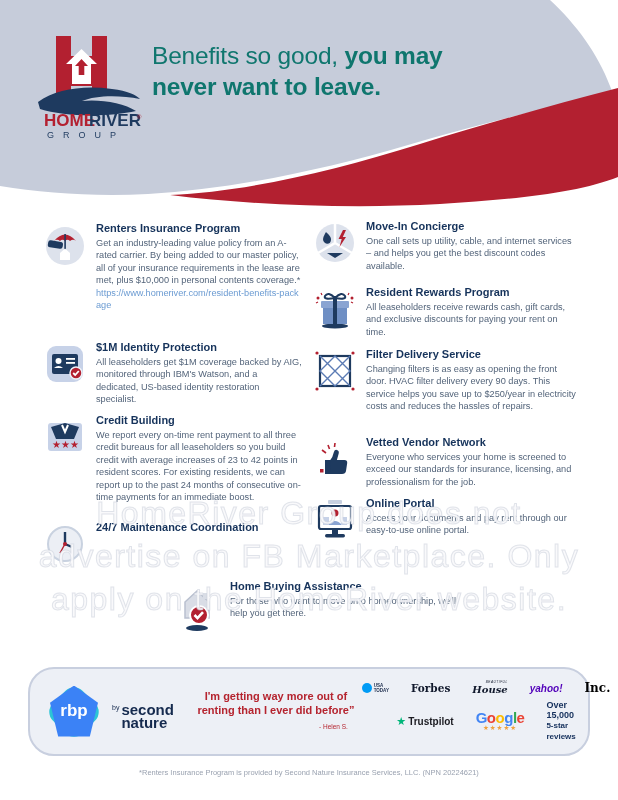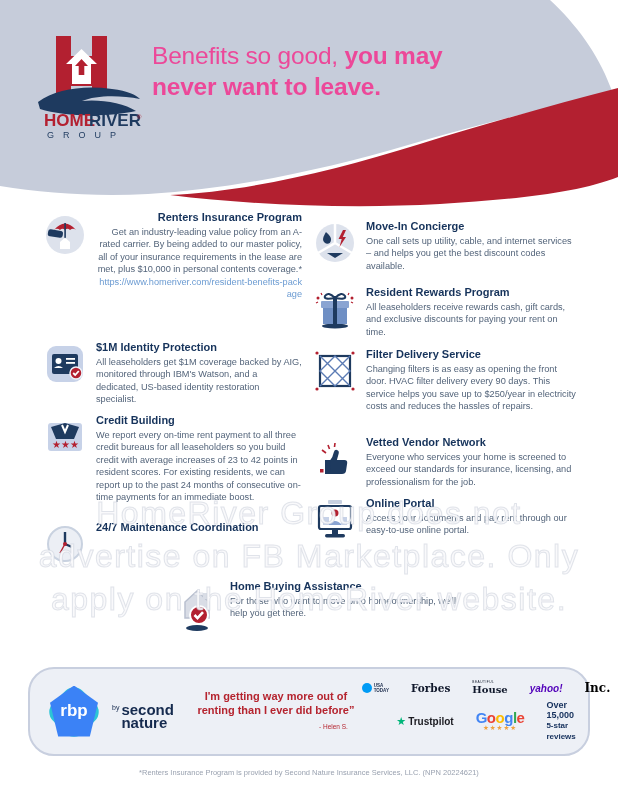--- a/index.html
+++ b/index.html
@@ -1,21 +1,21 @@
 <!DOCTYPE html>
 <html><head>
 <meta charset="utf-8">
 <style>
   html,body{margin:0;padding:0;}
   .page{position:relative;width:618px;height:800px;background:#ffffff;overflow:hidden;
         font-family:"Liberation Sans",sans-serif;}
   .hdr-svg{position:absolute;left:0;top:0;}
   .logo-svg{position:absolute;left:34px;top:32px;}
   .hdr-title{position:absolute;left:152px;top:40px;font-size:24.5px;line-height:31px;
-             color:#ec4899;letter-spacing:-0.2px;}
+             color:#0f766e;letter-spacing:-0.2px;}
   .hdr-title b{font-weight:bold;}
   
   .benefit{position:absolute;display:flex;gap:8px;align-items:flex-start;z-index:1;}
   .bicon{flex:0 0 46px;width:46px;height:46px;}
   .btext{flex:1;}
   .btitle{font-size:11px;font-weight:bold;color:#16335b;margin-bottom:3px;}
   .bbody{font-size:9.2px;line-height:12.4px;color:#53647a;}
   .blink{display:block;font-size:9.2px;line-height:12.4px;color:#6b9bd2;
          word-break:break-all;text-decoration:none;cursor:pointer;}
   .w198{width:206px;} .w208{width:212px;} .w230{width:236px;}
@@ -41,21 +41,21 @@
   .quote{width:172px;text-align:center;color:#b5242f;font-weight:bold;font-size:11px;
          line-height:14.5px;margin-left:6px;}
   .quote-attr{font-size:6.5px;font-weight:normal;text-align:right;margin-top:2px;
               padding-right:14px;}
   .press{display:flex;flex-direction:column;gap:5px;margin-left:auto;width:172px;}
   .press-row{display:flex;align-items:center;gap:22px;justify-content:center;}
   .usat{display:flex;align-items:center;gap:2px;}
   .usat-dot{width:10px;height:10px;border-radius:50%;background:#009bf5;}
   .usat-txt{font-size:4.5px;font-weight:bold;color:#1a2a4a;line-height:5px;}
   .forbes{font-family:"DejaVu Serif",serif;font-weight:bold;font-size:10.5px;color:#10182b;}
-  .house{display:flex;flex-direction:column;align-items:flex-start;line-height:1;}
+  .house{display:flex;flex-direction:column;align-items:flex-end;line-height:1;font-style:italic;}
   .house-top{font-size:3.2px;letter-spacing:0.5px;color:#10182b;}
   .house-main{font-family:"DejaVu Serif",serif;font-weight:bold;font-size:10px;color:#10182b;}
   .yahoo{font-size:10px;font-weight:bold;font-style:italic;color:#5200ba;}
   .inc{font-family:"DejaVu Serif",serif;font-weight:bold;font-size:12px;color:#000;}
   .tp{display:flex;align-items:center;gap:2px;}
   .tp-star{color:#00b67a;font-size:11px;}
   .tp-txt{font-size:10px;font-weight:bold;color:#1b1b21;}
   .google{display:flex;flex-direction:column;align-items:center;line-height:1;}
   .google-word{font-size:15px;font-weight:bold;letter-spacing:-0.5px;}
   .google-stars{font-size:6.5px;color:#f0a13e;letter-spacing:1px;}
@@ -85,21 +85,21 @@
     <text x="55" y="94" font-size="17" font-weight="bold" fill="#1e3a5f">RIVER</text>
     <text x="103" y="87" font-size="6" fill="#b32030">®</text>
     <text x="13" y="106" font-size="9" letter-spacing="9" fill="#1e3a5f">GROUP</text>
   </svg>
 
   <div class="hdr-title">
     <span>Benefits so good, </span><b>you may</b><br>
     <b>never want to leave.</b>
   </div>
 
-  <div class="benefit" style="left:42px;top:211px;text-align:right;">
+  <div class="benefit" style="left:42px;top:222px;">
     <span class="bicon">
       <svg width="46" height="46" viewBox="0 0 46 46">
           <circle cx="23" cy="24" r="19" fill="#dde2ec"></circle>
           <rect x="6" y="19" width="15" height="7" rx="2.5" fill="#1e3a5f" transform="rotate(9 13 22)"></rect>
           <path d="M12,19 Q23,6 34,19 Q31,16.5 28,19 Q25.5,16.5 23,19 Q20.5,16.5 18,19 Q15,16.5 12,19 Z" fill="#b32030"></path>
           <rect x="22.3" y="12" width="1.6" height="17" fill="#1e3a5f"></rect>
           <path d="M18,31 l5,-4.5 5,4.5 v7 h-10 z" fill="#ffffff"></path>
         </svg>
     </span>
     <div class="btext w198">

